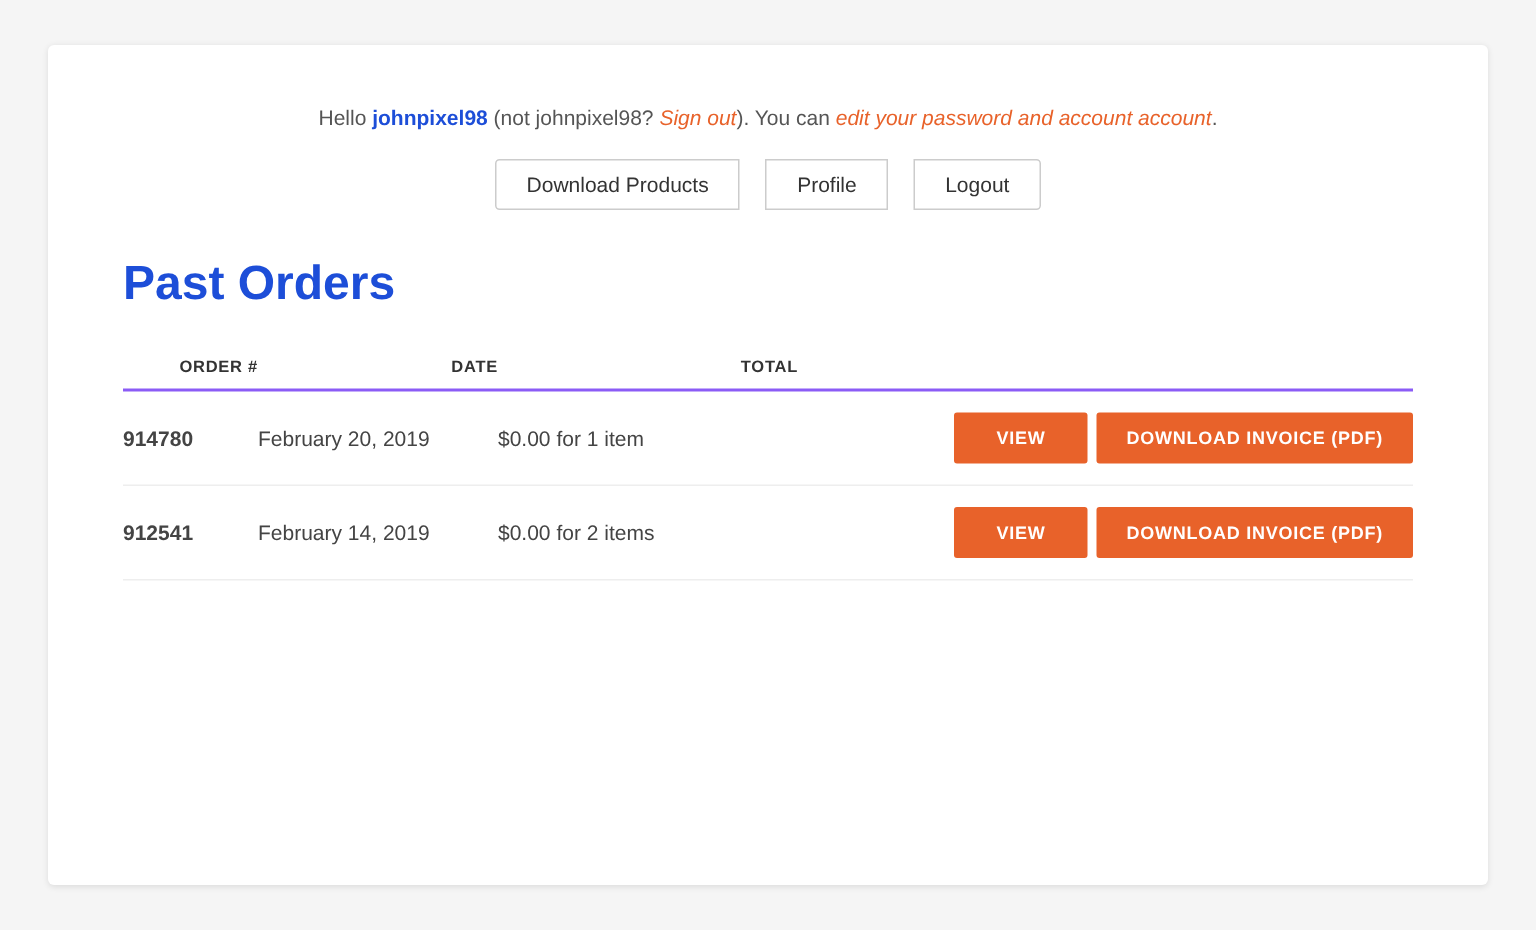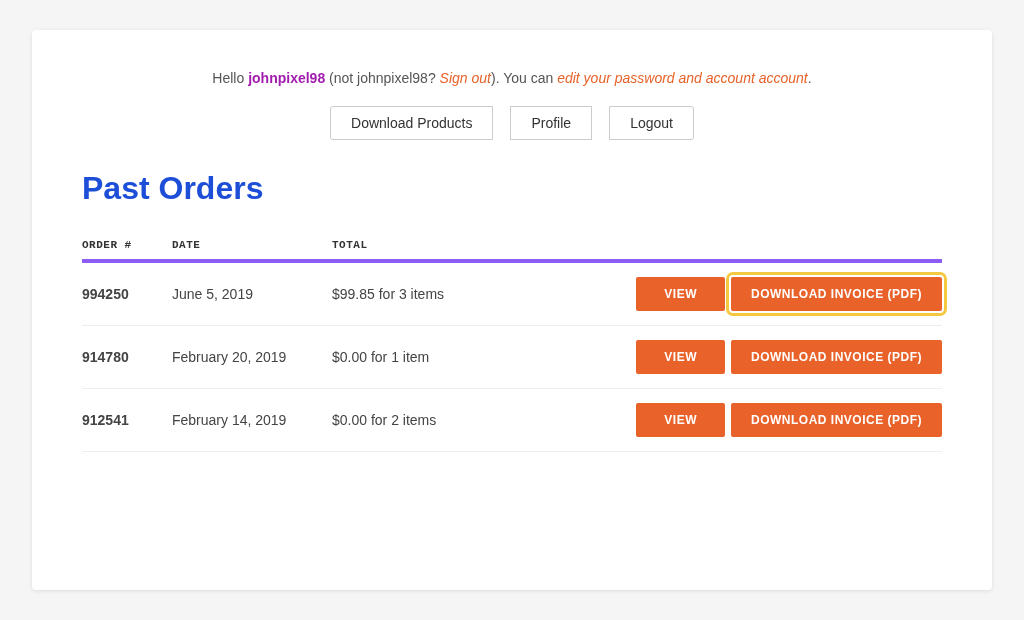--- a/index.html
+++ b/index.html
@@ -29,21 +29,21 @@
 
     .greeting-bar {
       text-align: center;
       font-size: 14px;
       color: #555;
       margin-bottom: 20px;
     }
 
     .greeting-bar strong {
       font-weight: bold;
-      color: #a21caf;
+      color: #1d4ed8;
     }
 
     .greeting-bar a {
       color: #e8622a;
       text-decoration: none;
       font-style: italic;
     }
 
     .nav-tabs {
       display: flex;
@@ -85,29 +85,28 @@
       color: #1d4ed8;
       margin-bottom: 24px;
     }
 
     .orders-table {
       width: 100%;
       border-collapse: collapse;
     }
 
     .orders-table thead tr th {
-      text-align: left;
+      text-align: right;
       font-size: 11px;
       font-weight: bold;
       color: #333;
       text-transform: uppercase;
       letter-spacing: 0.5px;
       padding: 8px 0;
-      border-bottom: 4px solid #8b5cf6;
-      font-family: Liberation Mono, monospace;
+      border-bottom: 2px solid #8b5cf6;
     }
 
     .orders-table tbody tr {
       border-bottom: 1px solid #eee;
     }
 
     .orders-table tbody tr td {
       padding: 14px 0;
       font-size: 14px;
       color: #444;
@@ -189,31 +188,20 @@
   <table class="orders-table">
     <thead>
       <tr>
         <th class="col-order">Order #</th>
         <th class="col-date">Date</th>
         <th class="col-total">Total</th>
         <th class="col-actions"></th>
       </tr>
     </thead>
     <tbody id="orders-tbody">
-    <tr>
-      <td class="col-order">994250</td>
-      <td class="col-date">June 5, 2019</td>
-      <td class="col-total">$99.85 for 3 items</td>
-      <td class="col-actions">
-        <div class="action-buttons">
-          <button class="btn-view">VIEW</button>
-          <button class="btn-download highlighted">DOWNLOAD INVOICE (PDF)</button>
-        </div>
-      </td>
-    </tr>
         <tr>
       <td class="col-order">914780</td>
       <td class="col-date">February 20, 2019</td>
       <td class="col-total">$0.00 for 1 item</td>
       <td class="col-actions">
         <div class="action-buttons">
           <button class="btn-view">VIEW</button>
           <button class="btn-download ">DOWNLOAD INVOICE (PDF)</button>
         </div>
       </td>

